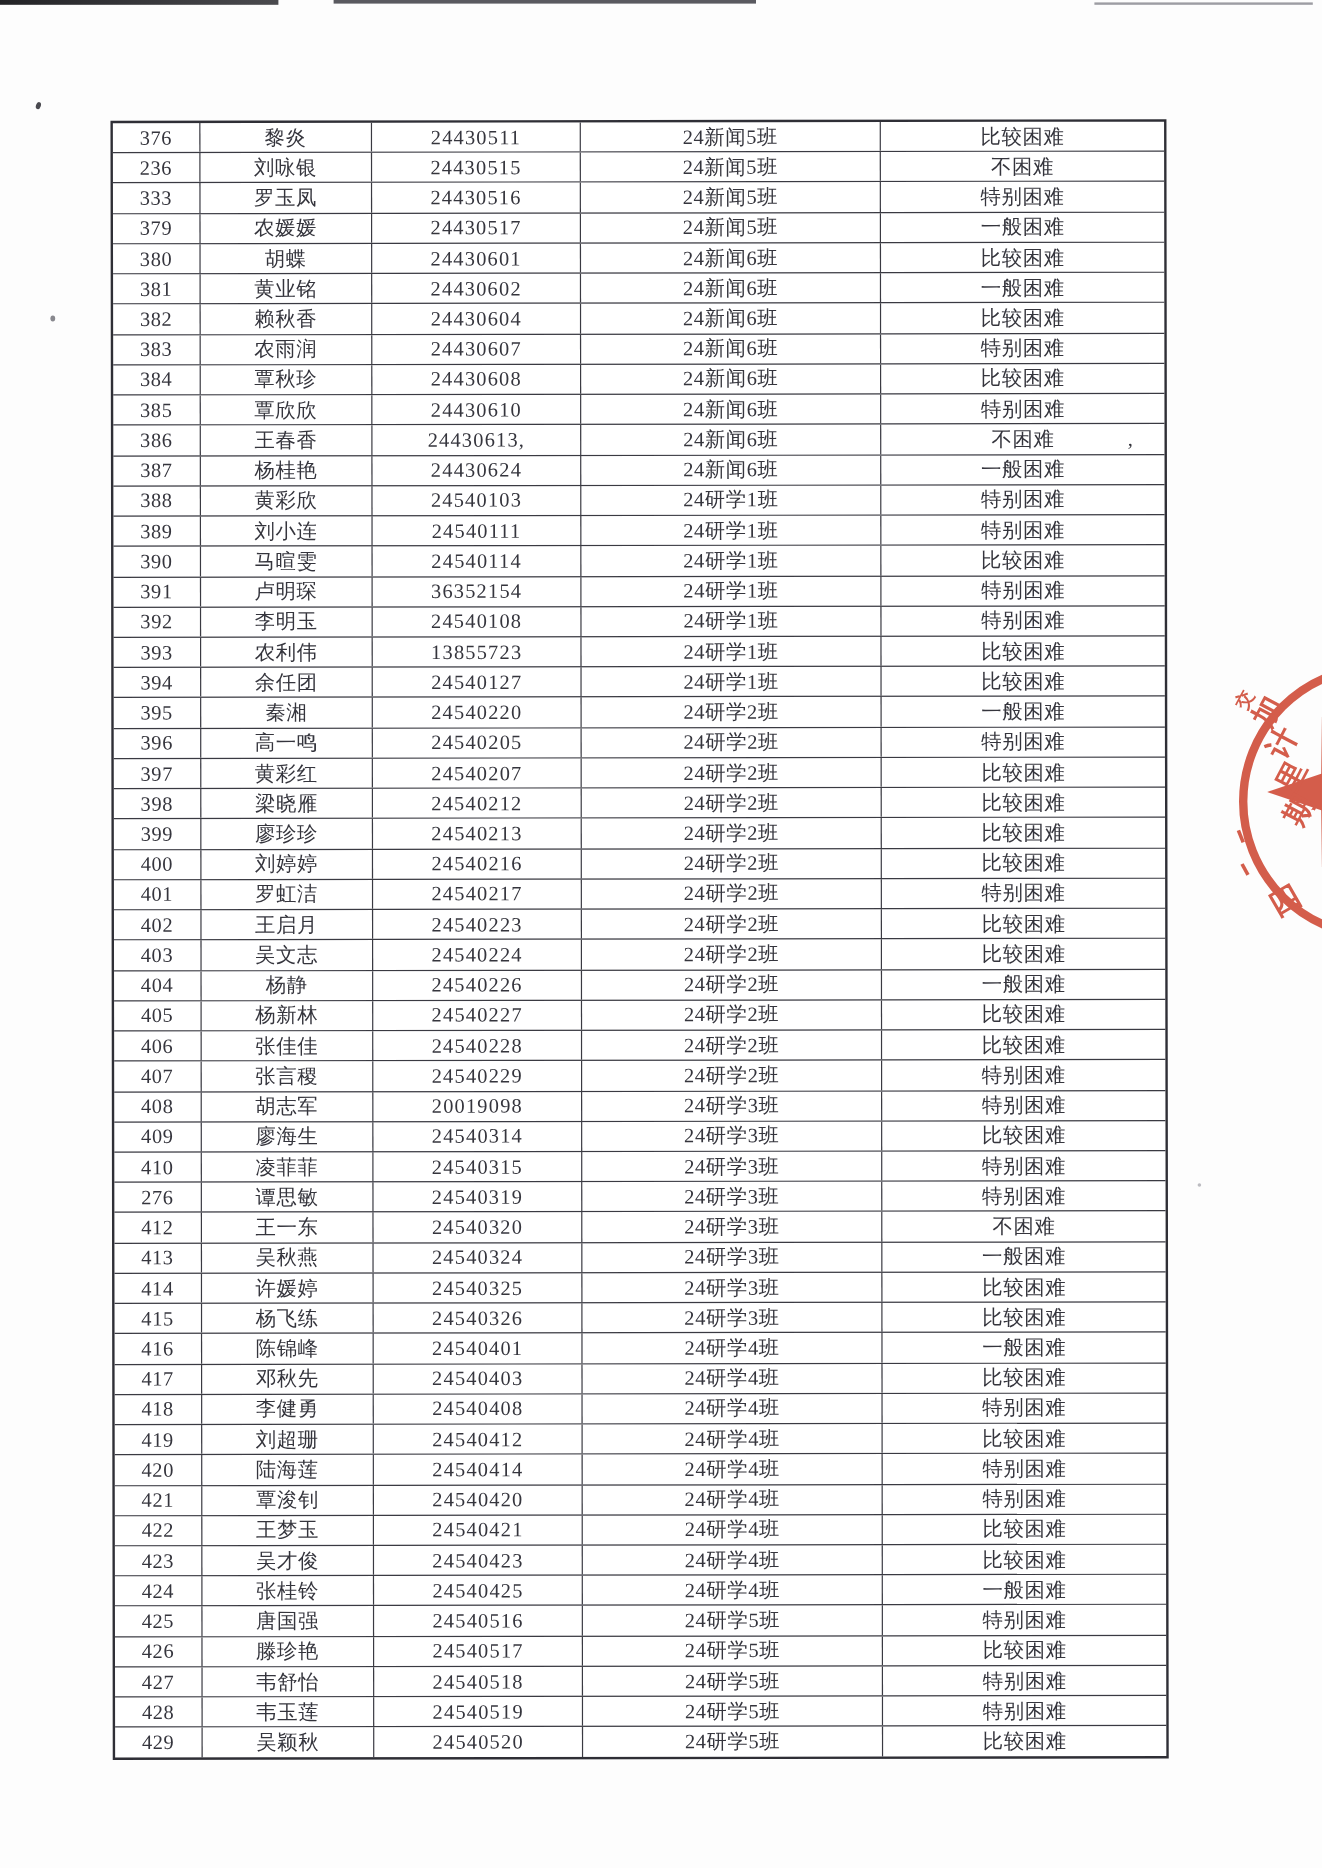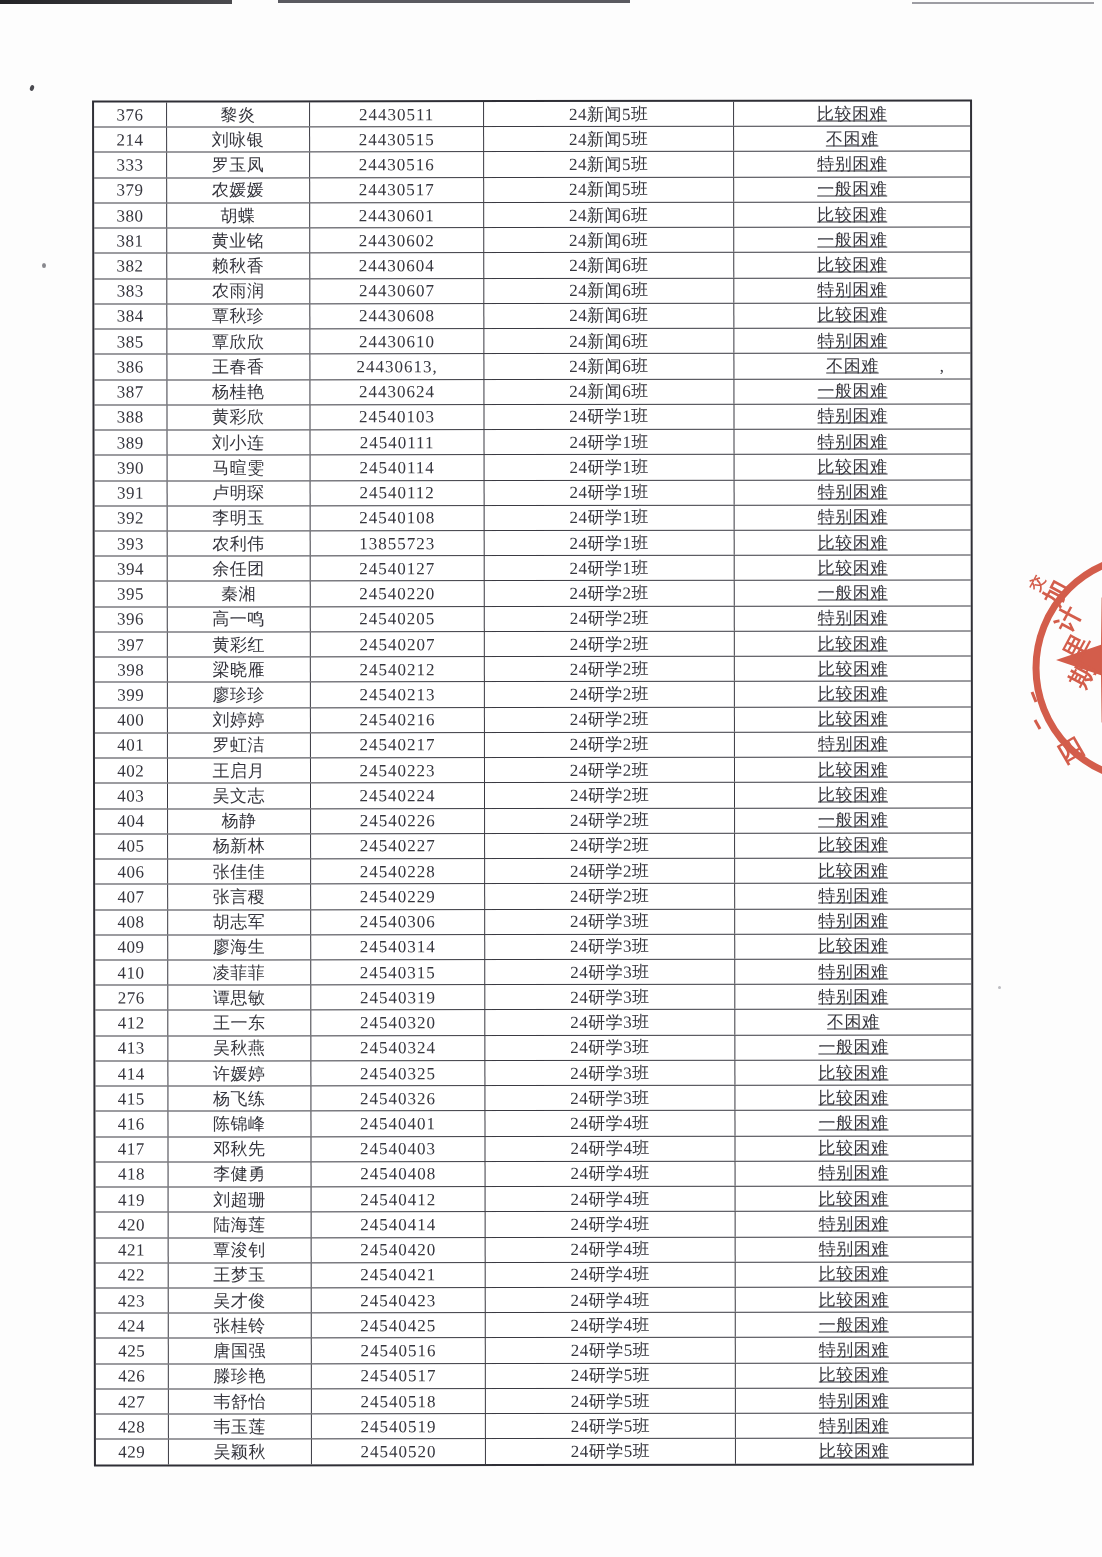--- a/index.html
+++ b/index.html
@@ -35,21 +35,21 @@
   .row:last-child { border-bottom:none; }
   .cell {
     display:flex; align-items:center; justify-content:center;
     border-right:1.4px solid #3a3a42;
     font-size:17px; line-height:1;
     letter-spacing:0.5px;
     position:relative;
     overflow:hidden;
     white-space:nowrap;
   }
-  .cell:last-child { border-right:none;text-decoration:underline; }
+  .cell:last-child { border-right:none; }
   .c0 { width:8.22%; }
   .c1 { width:16.32%; }
   .c2 { width:19.86%; letter-spacing:1px; }
   .c3 { width:28.54%; }
   .c4 { width:27.06%; }
   .stray-comma { position:absolute; right:26px; top:4px; font-size:17px; }
 
   
   .stamp { position:absolute; left:1018px; top:542px; width:250px; height:250px;
     opacity:0.88; pointer-events:none; }
@@ -70,21 +70,21 @@
   <div class="tbl">
     <div id="tbody" style="display:flex;flex-direction:column;flex:1">
         <div class="row" style="flex: 1 1 0%;">
       <div class="cell c0">376</div>
       <div class="cell c1">黎炎</div>
       <div class="cell c2">24430511</div>
       <div class="cell c3">24新闻5班</div>
       <div class="cell c4">比较困难</div>
     </div>
         <div class="row" style="flex: 1 1 0%;">
-      <div class="cell c0">214</div>
+      <div class="cell c0">236</div>
       <div class="cell c1">刘咏银</div>
       <div class="cell c2">24430515</div>
       <div class="cell c3">24新闻5班</div>
       <div class="cell c4">不困难</div>
     </div>
         <div class="row" style="flex: 1 1 0%;">
       <div class="cell c0">333</div>
       <div class="cell c1">罗玉凤</div>
       <div class="cell c2">24430516</div>
       <div class="cell c3">24新闻5班</div>
@@ -170,21 +170,21 @@
         <div class="row" style="flex: 1 1 0%;">
       <div class="cell c0">390</div>
       <div class="cell c1">马暄雯</div>
       <div class="cell c2">24540114</div>
       <div class="cell c3">24研学1班</div>
       <div class="cell c4">比较困难</div>
     </div>
         <div class="row" style="flex: 1 1 0%;">
       <div class="cell c0">391</div>
       <div class="cell c1">卢明琛</div>
-      <div class="cell c2">24540112</div>
+      <div class="cell c2">36352154</div>
       <div class="cell c3">24研学1班</div>
       <div class="cell c4">特别困难</div>
     </div>
         <div class="row" style="flex: 1 1 0%;">
       <div class="cell c0">392</div>
       <div class="cell c1">李明玉</div>
       <div class="cell c2">24540108</div>
       <div class="cell c3">24研学1班</div>
       <div class="cell c4">特别困难</div>
     </div>
@@ -289,21 +289,21 @@
         <div class="row" style="flex: 1 1 0%;">
       <div class="cell c0">407</div>
       <div class="cell c1">张言稷</div>
       <div class="cell c2">24540229</div>
       <div class="cell c3">24研学2班</div>
       <div class="cell c4">特别困难</div>
     </div>
         <div class="row" style="flex: 1 1 0%;">
       <div class="cell c0">408</div>
       <div class="cell c1">胡志军</div>
-      <div class="cell c2">24540306</div>
+      <div class="cell c2">20019098</div>
       <div class="cell c3">24研学3班</div>
       <div class="cell c4">特别困难</div>
     </div>
         <div class="row" style="flex: 1 1 0%;">
       <div class="cell c0">409</div>
       <div class="cell c1">廖海生</div>
       <div class="cell c2">24540314</div>
       <div class="cell c3">24研学3班</div>
       <div class="cell c4">比较困难</div>
     </div>

